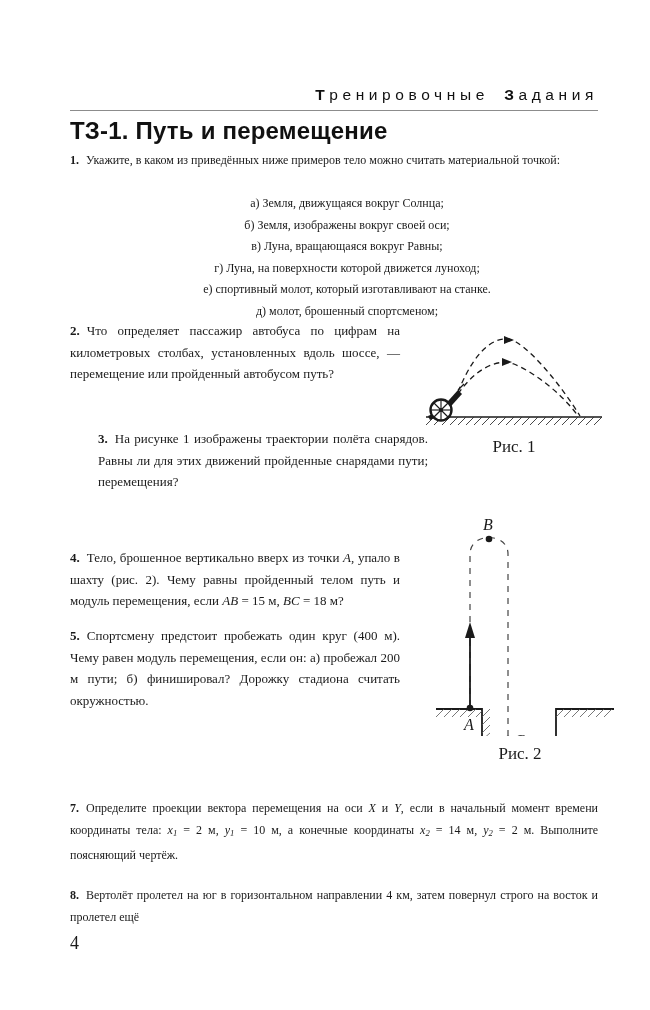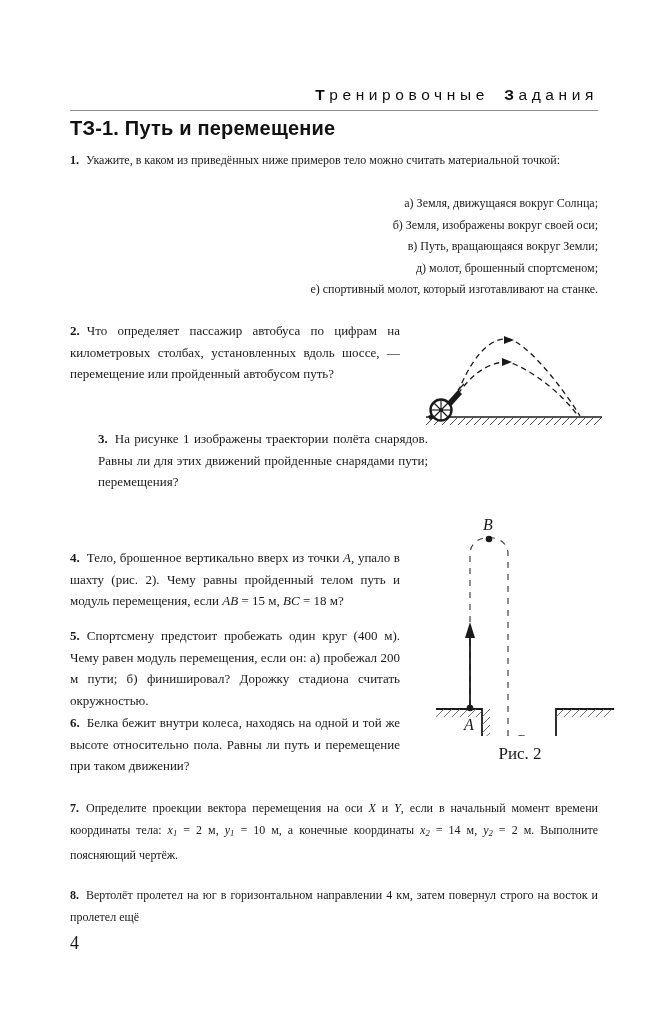--- a/index.html
+++ b/index.html
@@ -50,21 +50,21 @@
     background: #8c8c8c;
   }
 
   
   .section-title {
     position: absolute;
     left: 70px;
     top: 117px;
     font-family: "Liberation Sans", "DejaVu Sans", sans-serif;
     font-weight: bold;
-    font-size: 20px;
+    font-size: 24px;
     letter-spacing: 0.2px;
     color: #111;
     white-space: nowrap;
   }
 
   
   .col-full {
     position: absolute;
     left: 70px;
     width: 528px;
@@ -85,21 +85,21 @@
   .qnum {
     font-weight: bold;
     margin-right: 7px;
   }
   .sub-list {
     margin: 0;
     padding: 0;
   }
   .sub-list .li {
     text-indent: 26px;
-    text-align: right;
+    text-align: center;
     white-space: nowrap;
   }
   i.var {
     font-style: italic;
   }
   .frac-sub {
     font-size: 0.72em;
     vertical-align: -0.28em;
     font-style: italic;
   }
@@ -137,23 +137,24 @@
 
   <div class="section-title">ТЗ-1. Путь и перемещение</div>
 
   <div class="col-full" style="top:150px;">
     <span class="qnum">1.</span><span>Укажите, в каком из приведённых ниже примеров тело можно считать материальной точкой:</span>
   </div>
 
   <div class="col-full sub-list" style="top:193px;">
     <div class="li">а) Земля, движущаяся вокруг Солнца;</div>
     <div class="li">б) Земля, изображены вокруг своей оси;</div>
-    <div class="li">в) Путь, вращающаяся вокруг Земли;</div>
+    <div class="li">в) Луна, вращающаяся вокруг Равны;</div>
+    <div class="li">г) Луна, на поверхности которой движется луноход;</div>
+    <div class="li">е) спортивный молот, который изготавливают на станке.</div>
     <div class="li">д) молот, брошенный спортсменом;</div>
-    <div class="li">е) спортивный молот, который изготавливают на станке.</div>
   </div>
 
   <div class="col-left" style="top:320px;">
     <span class="qnum">2.</span><span>Что определяет пассажир автобуса по цифрам на километровых столбах, установленных вдоль шоссе, — перемещение или пройденный автобусом путь?</span>
   </div>
 
   <div class="col-left" style="top:428px;margin-left:28px;">
     <span class="qnum">3.</span><span>На рисунке 1 изображены траектории полёта снарядов. Равны ли для этих движений пройденные снарядами пути; перемещения?</span>
   </div>
 
@@ -205,32 +206,30 @@
         <circle cx="17" cy="80" r="2.1" fill="#1a1a1a"></circle>
         <g stroke="#1a1a1a" stroke-width="1.15">
           <line x1="17" y1="70" x2="17" y2="90"></line>
           <line x1="7" y1="80" x2="27" y2="80"></line>
           <line x1="10" y1="73" x2="24" y2="87"></line>
           <line x1="24" y1="73" x2="10" y2="87"></line>
         </g>
       </g>
     </svg>
   </div>
+  <div class="fig-caption" style="left:424px; top:437px; width:180px;">Рис. 1</div>
 
   <div class="col-left" style="top:515px;margin-top:32px;">
     <span class="qnum">4.</span><span>Тело, брошенное вертикально вверх из точки </span><i class="var">A</i><span>, упало в шахту (рис. 2). Чему равны пройденный телом путь и модуль перемещения, если </span><i class="var">AB</i><span> = 15 м, </span><i class="var">BC</i><span> = 18 м?</span>
   </div>
 
   <div class="col-left" style="top:625px;">
     <span class="qnum">5.</span><span>Спортсмену предстоит пробежать один круг (400 м). Чему равен модуль перемещения, если он: а) пробежал 200 м пути; б) финишировал? Дорожку стадиона считать окружностью.</span>
   </div>
 
-  <div class="col-left" style="top:712px;">
-    <span class="qnum">6.</span><span>Белка бежит внутри колеса, находясь на одной и той же высоте относительно пола. Равны ли путь и перемещение при таком движении?</span>
-  </div>
 
   <div class="figure" style="left:430px; top:508px; width:190px; height:228px;">
     <svg width="190" height="228" viewBox="0 0 190 228">
 
       <path d="M 6 201 L 52 201 L 52 232 L 126 232 L 126 201 L 184 201" fill="none" stroke="#1a1a1a" stroke-width="1.8"></path>
 
       <g stroke="#555" stroke-width="0.8">
         <line x1="6" y1="209" x2="14" y2="201"></line>
         <line x1="14" y1="209" x2="22" y2="201"></line>
         <line x1="22" y1="209" x2="30" y2="201"></line>

